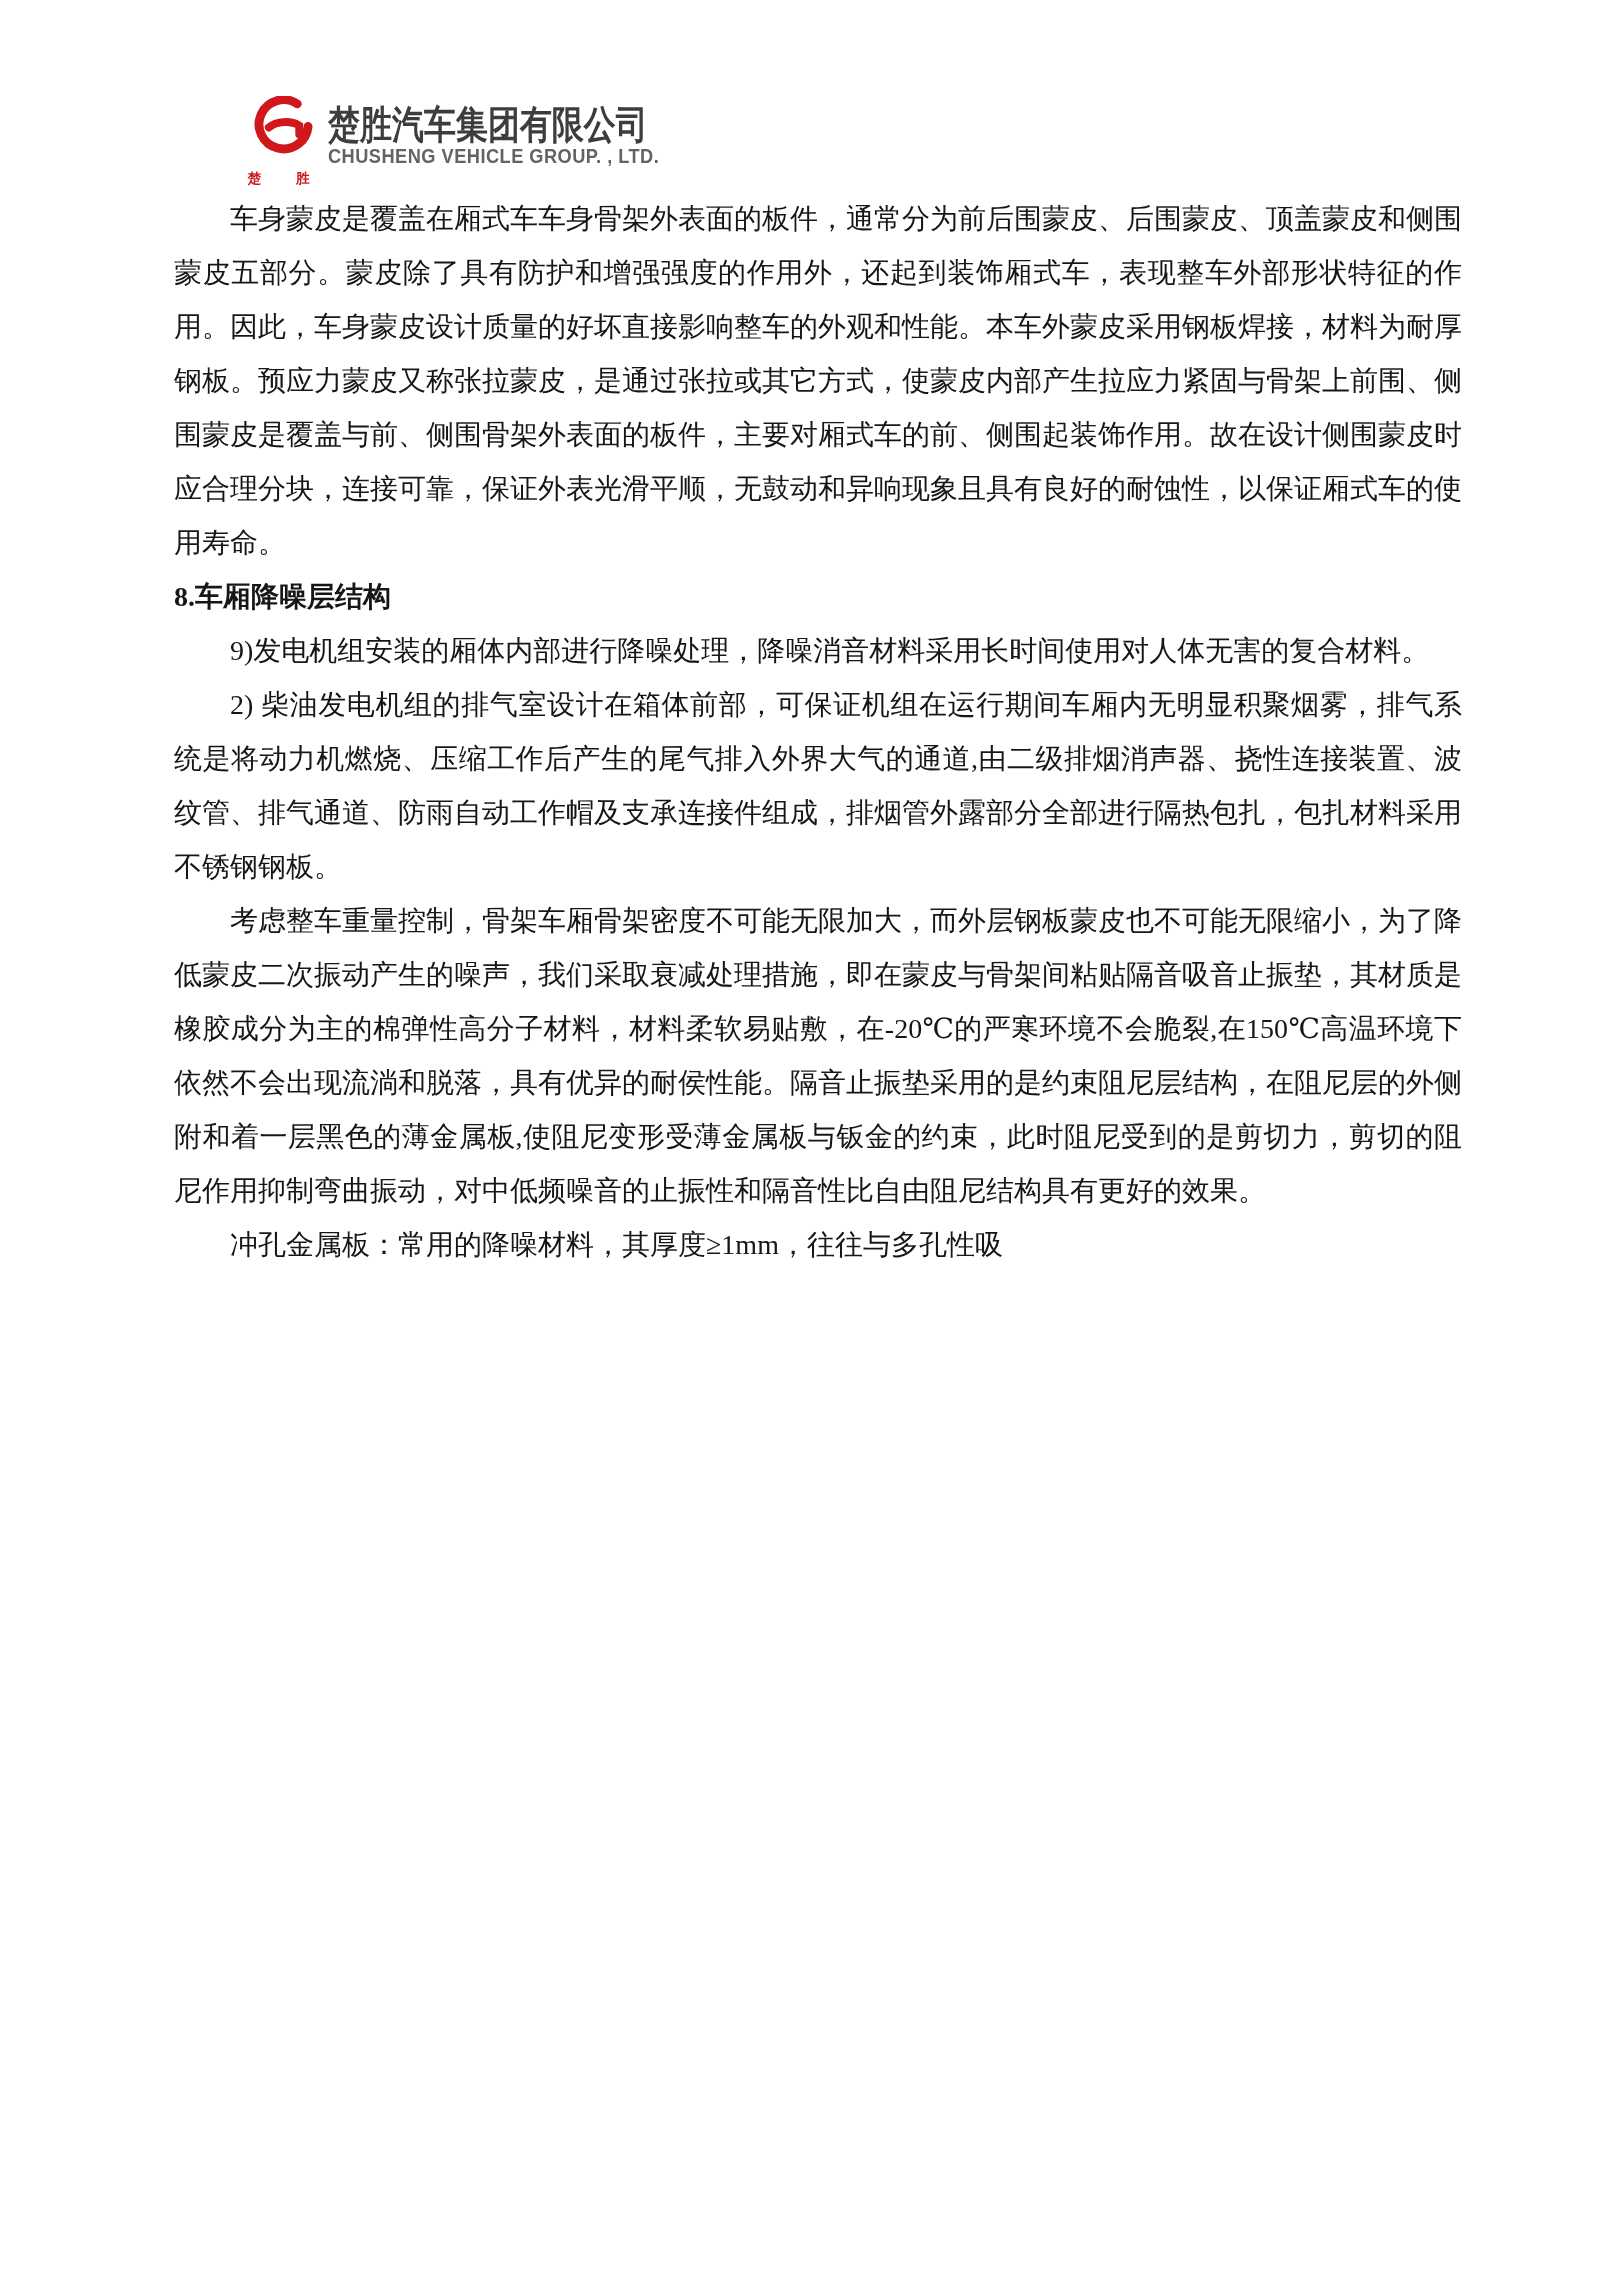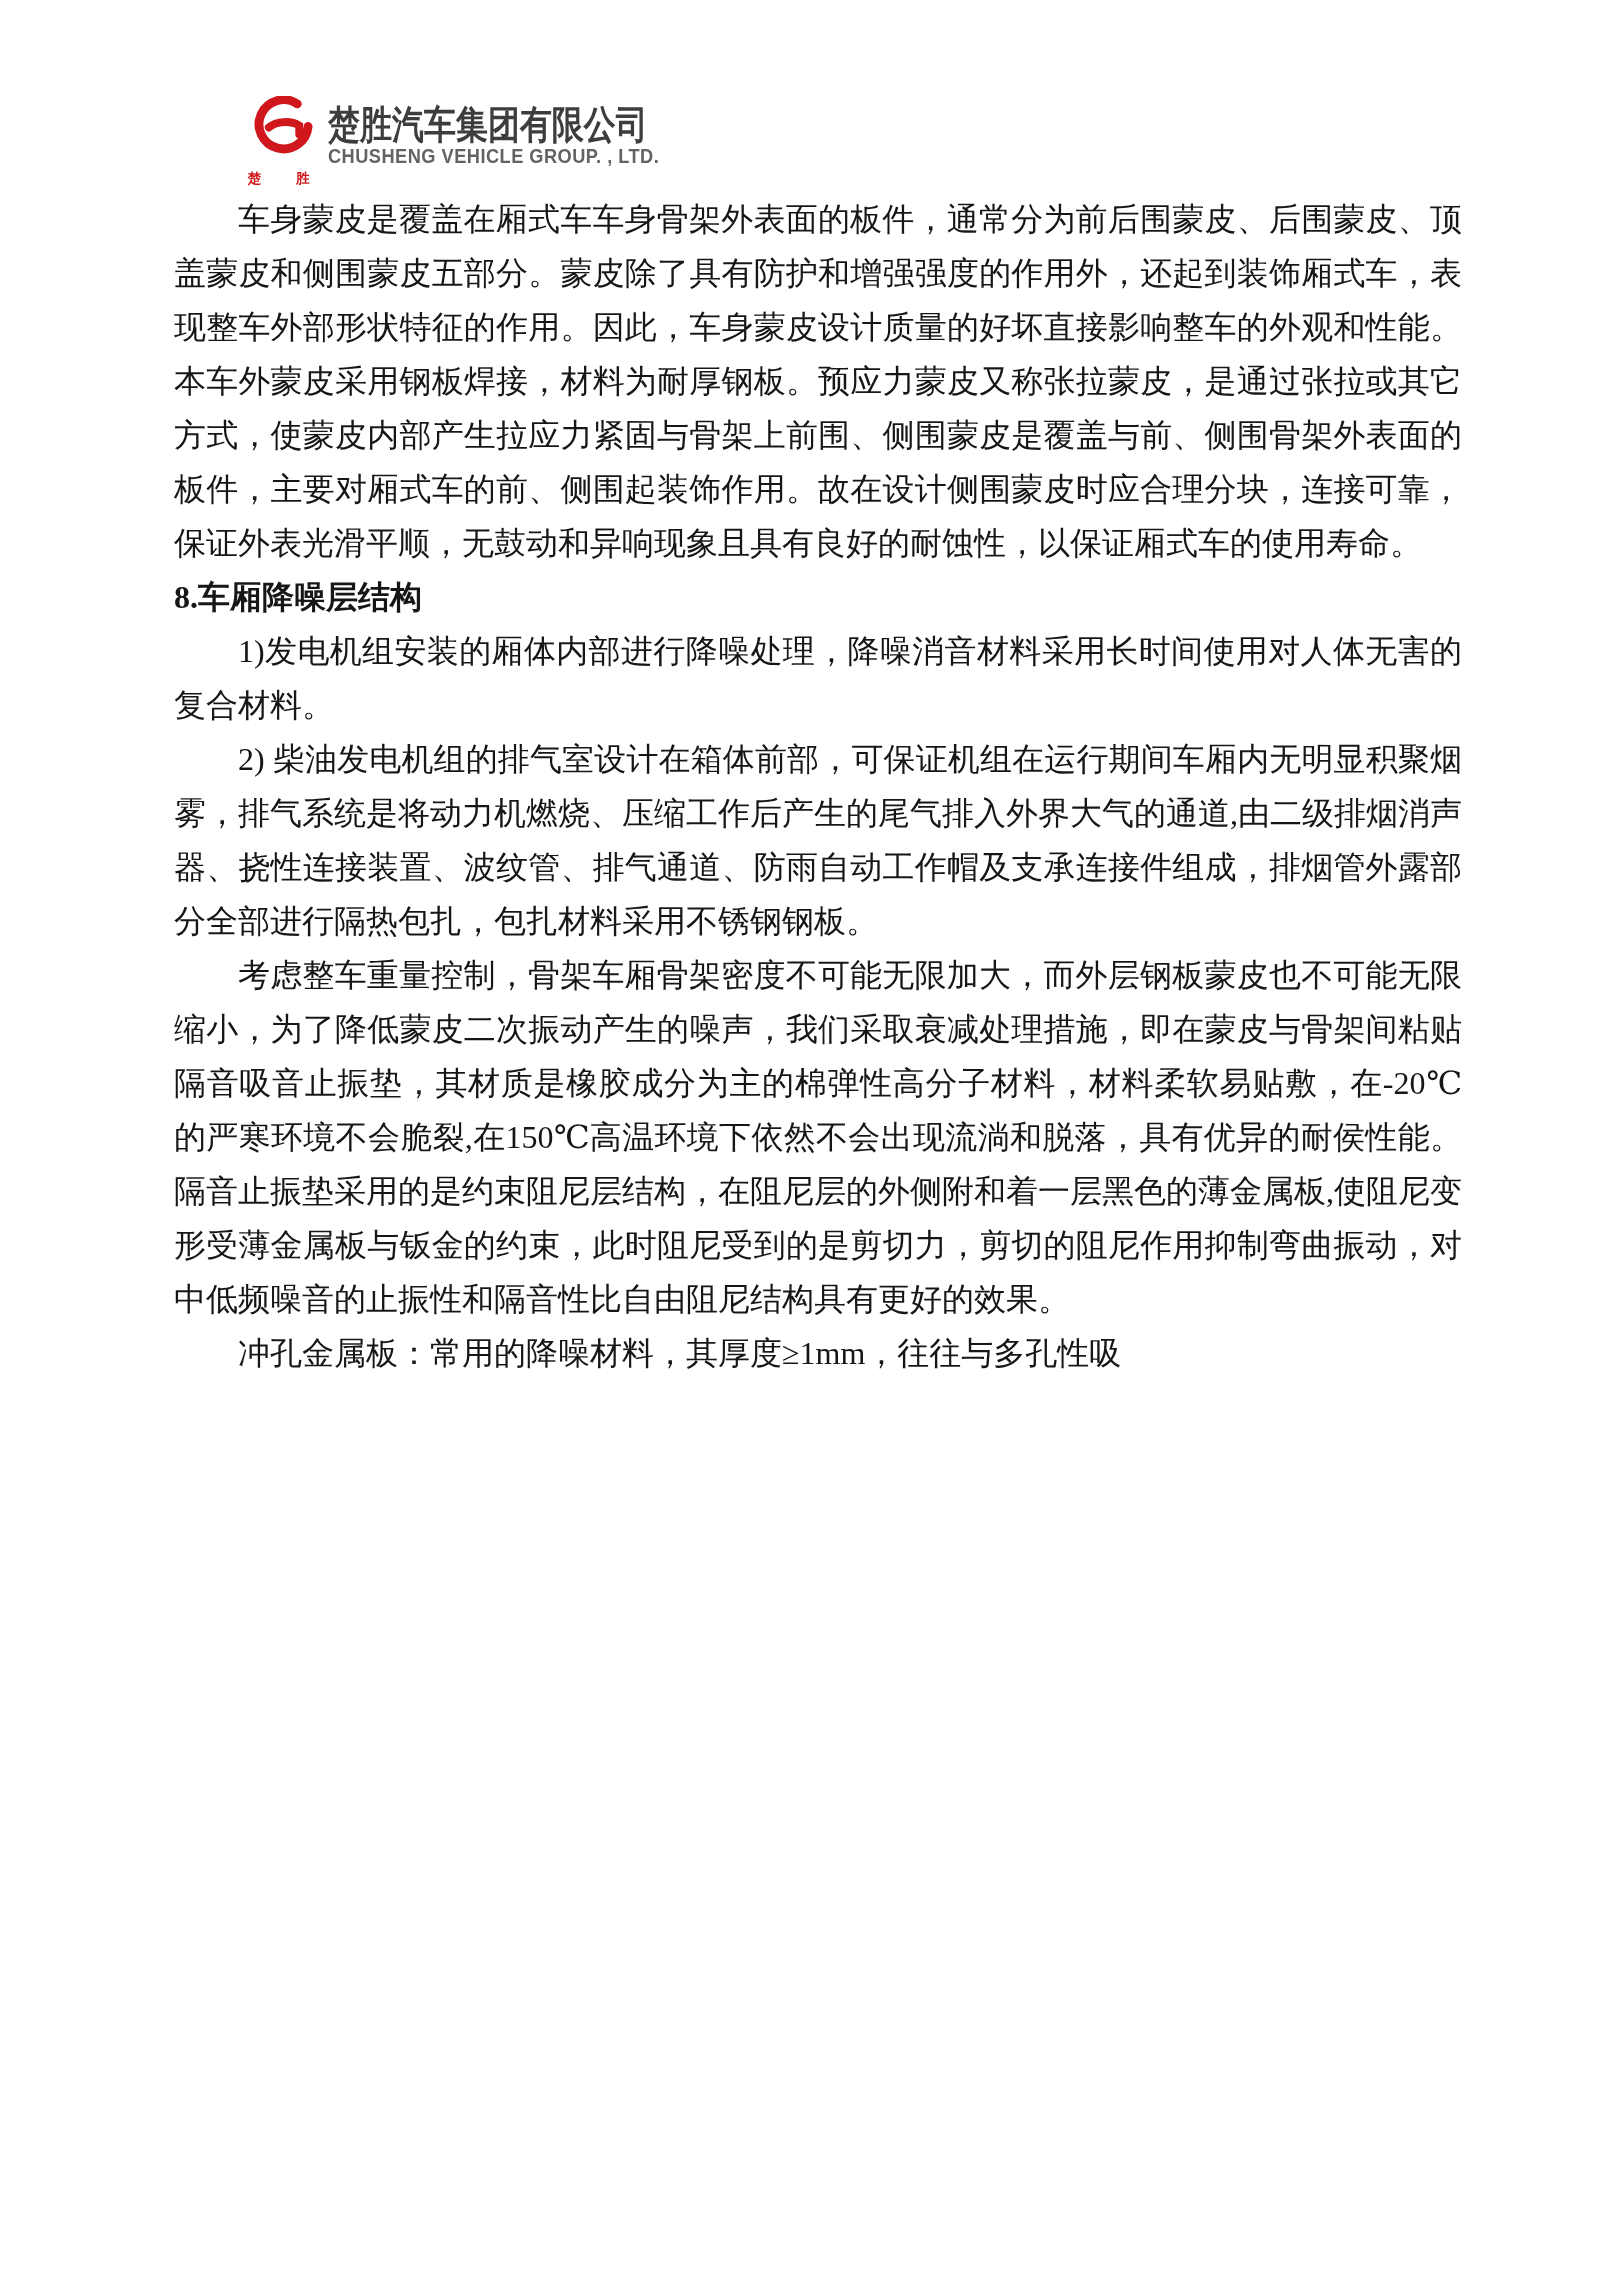--- a/index.html
+++ b/index.html
@@ -68,21 +68,21 @@
     white-space: nowrap;
     margin-top: 1px;
   }
 
   
   .doc-body {
     position: absolute;
     left: 174px;
     top: 192px;
     width: 1288px;
-    font-size: 32px;
+    font-size: 28px;
     line-height: 54px;
     color: #161616;
     text-align: justify;
   }
   .para {
     margin: 0;
     text-indent: 2em;
   }
   .para.heading {
     text-indent: 0;
@@ -106,20 +106,20 @@
     </div>
     <div class="logo-text">
       <div class="company-zh">楚胜汽车集团有限公司</div>
       <div class="company-en">CHUSHENG VEHICLE GROUP. , LTD.</div>
     </div>
   </div>
 
   <div class="doc-body">
       <p class="para body">车身蒙皮是覆盖在厢式车车身骨架外表面的板件，通常分为前后围蒙皮、后围蒙皮、顶盖蒙皮和侧围蒙皮五部分。蒙皮除了具有防护和增强强度的作用外，还起到装饰厢式车，表现整车外部形状特征的作用。因此，车身蒙皮设计质量的好坏直接影响整车的外观和性能。本车外蒙皮采用钢板焊接，材料为耐厚钢板。预应力蒙皮又称张拉蒙皮，是通过张拉或其它方式，使蒙皮内部产生拉应力紧固与骨架上前围、侧围蒙皮是覆盖与前、侧围骨架外表面的板件，主要对厢式车的前、侧围起装饰作用。故在设计侧围蒙皮时应合理分块，连接可靠，保证外表光滑平顺，无鼓动和异响现象且具有良好的耐蚀性，以保证厢式车的使用寿命。</p>
       <p class="para heading">8.车厢降噪层结构</p>
-      <p class="para body">1)发电机组安装的厢体内部进行降噪处理，降噪消音材料采用长时间使用对人体无害的复合材料。</p>
+      <p class="para body">9)发电机组安装的厢体内部进行降噪处理，降噪消音材料采用长时间使用对人体无害的复合材料。</p>
       <p class="para body">2) 柴油发电机组的排气室设计在箱体前部，可保证机组在运行期间车厢内无明显积聚烟雾，排气系统是将动力机燃烧、压缩工作后产生的尾气排入外界大气的通道,由二级排烟消声器、挠性连接装置、波纹管、排气通道、防雨自动工作帽及支承连接件组成，排烟管外露部分全部进行隔热包扎，包扎材料采用不锈钢钢板。</p>
       <p class="para body">考虑整车重量控制，骨架车厢骨架密度不可能无限加大，而外层钢板蒙皮也不可能无限缩小，为了降低蒙皮二次振动产生的噪声，我们采取衰减处理措施，即在蒙皮与骨架间粘贴隔音吸音止振垫，其材质是橡胶成分为主的棉弹性高分子材料，材料柔软易贴敷，在-20℃的严寒环境不会脆裂,在150℃高温环境下依然不会出现流淌和脱落，具有优异的耐侯性能。隔音止振垫采用的是约束阻尼层结构，在阻尼层的外侧附和着一层黑色的薄金属板,使阻尼变形受薄金属板与钣金的约束，此时阻尼受到的是剪切力，剪切的阻尼作用抑制弯曲振动，对中低频噪音的止振性和隔音性比自由阻尼结构具有更好的效果。</p>
       <p class="para body">冲孔金属板：常用的降噪材料，其厚度≥1mm，往往与多孔性吸</p>
     </div>
 
 </div>
 
 
 </body></html>

